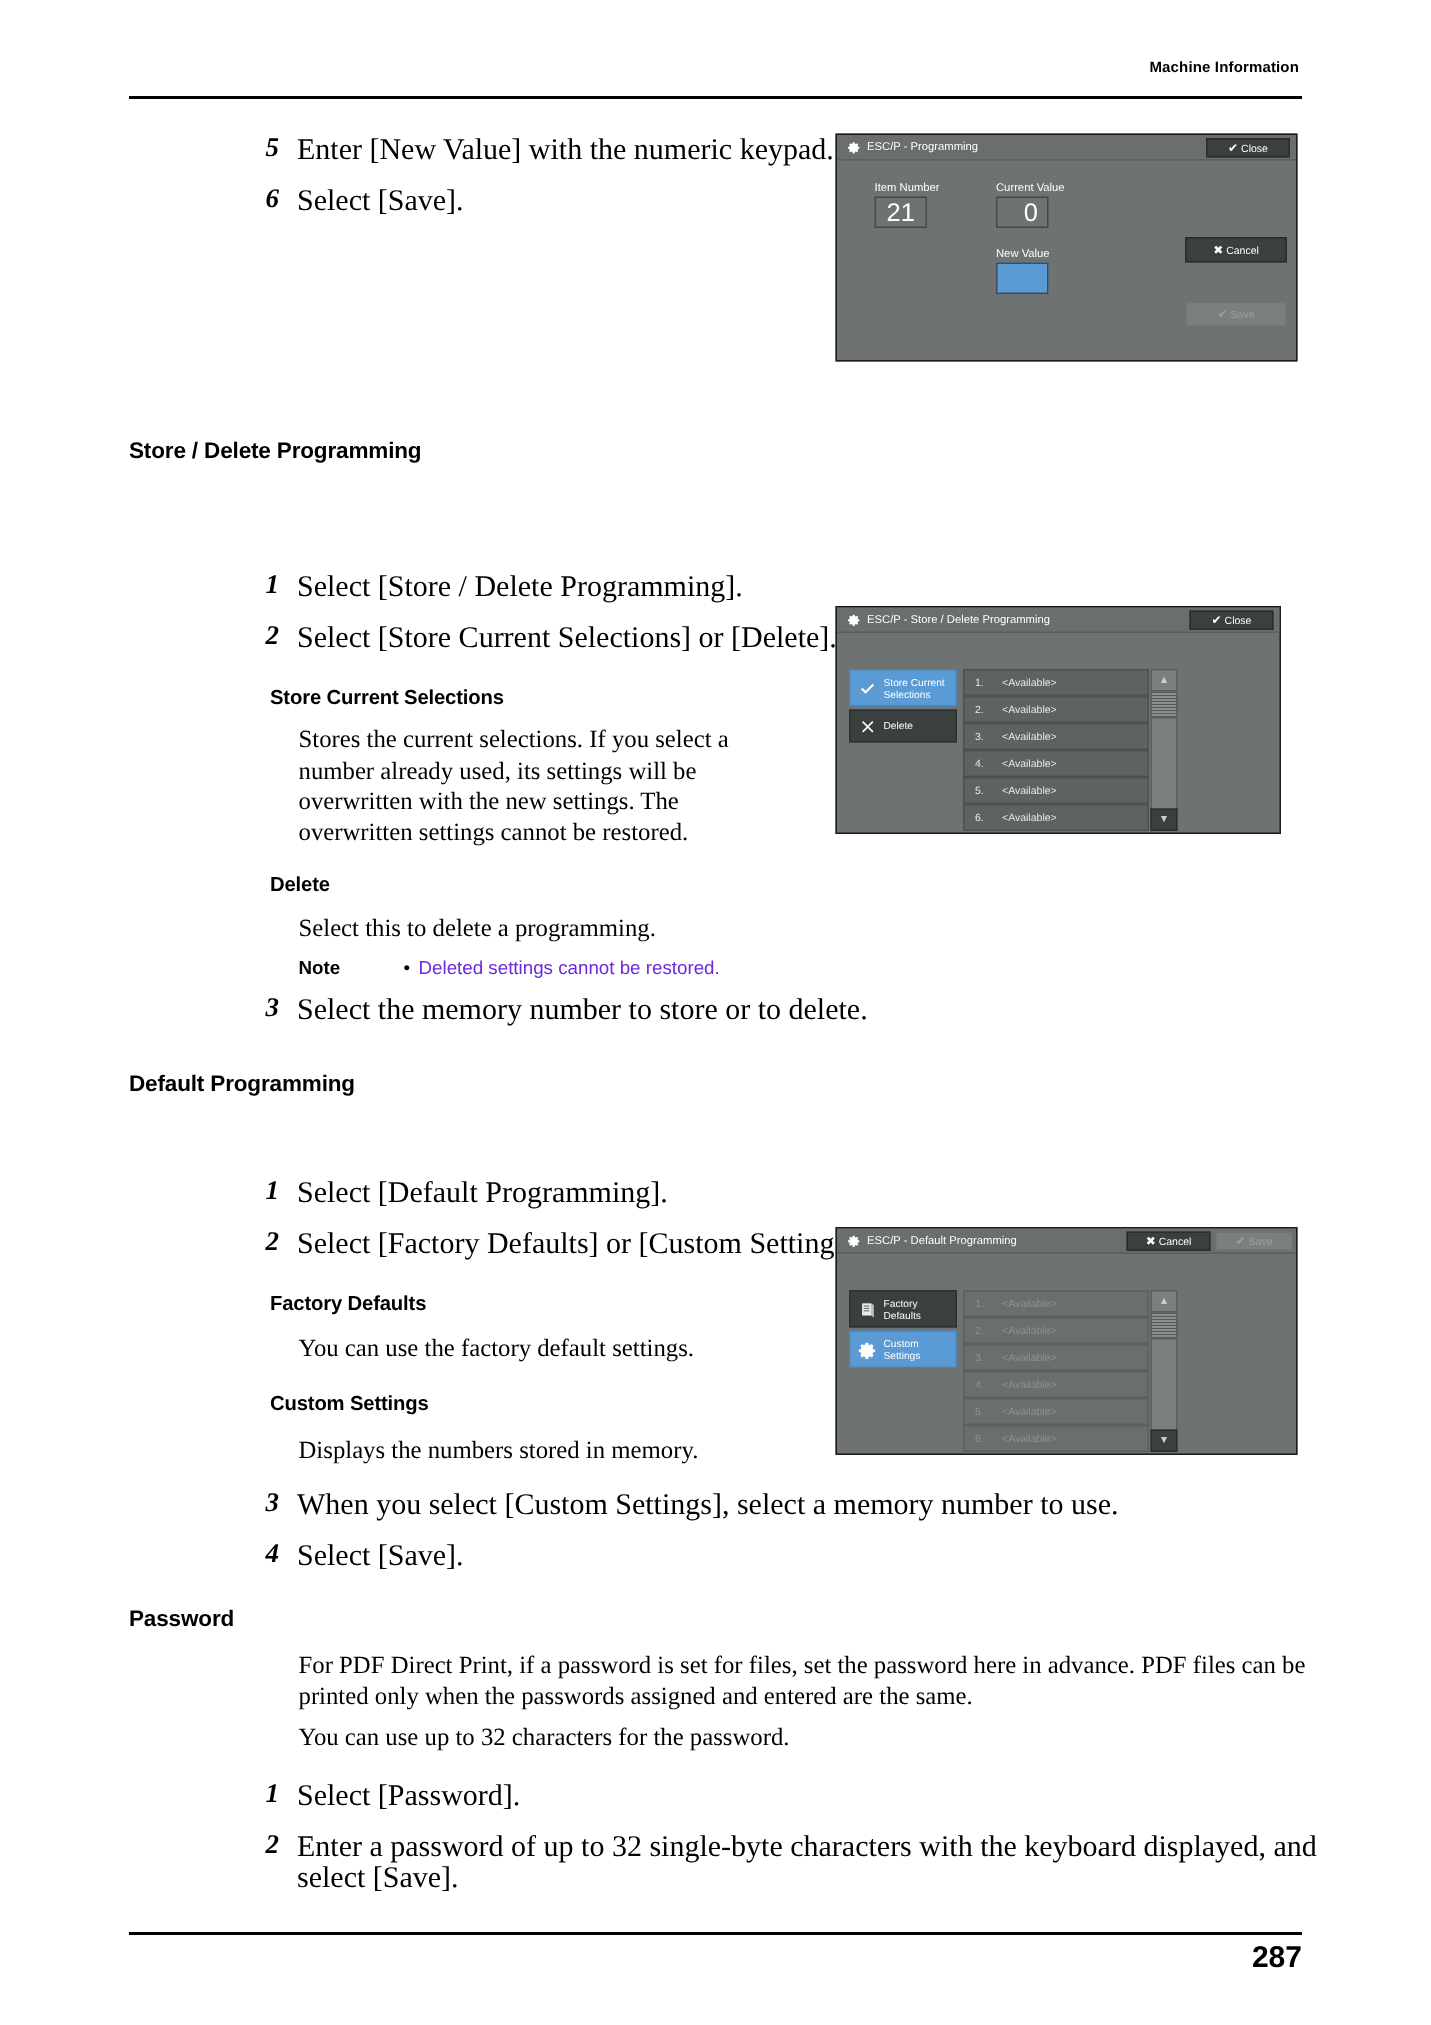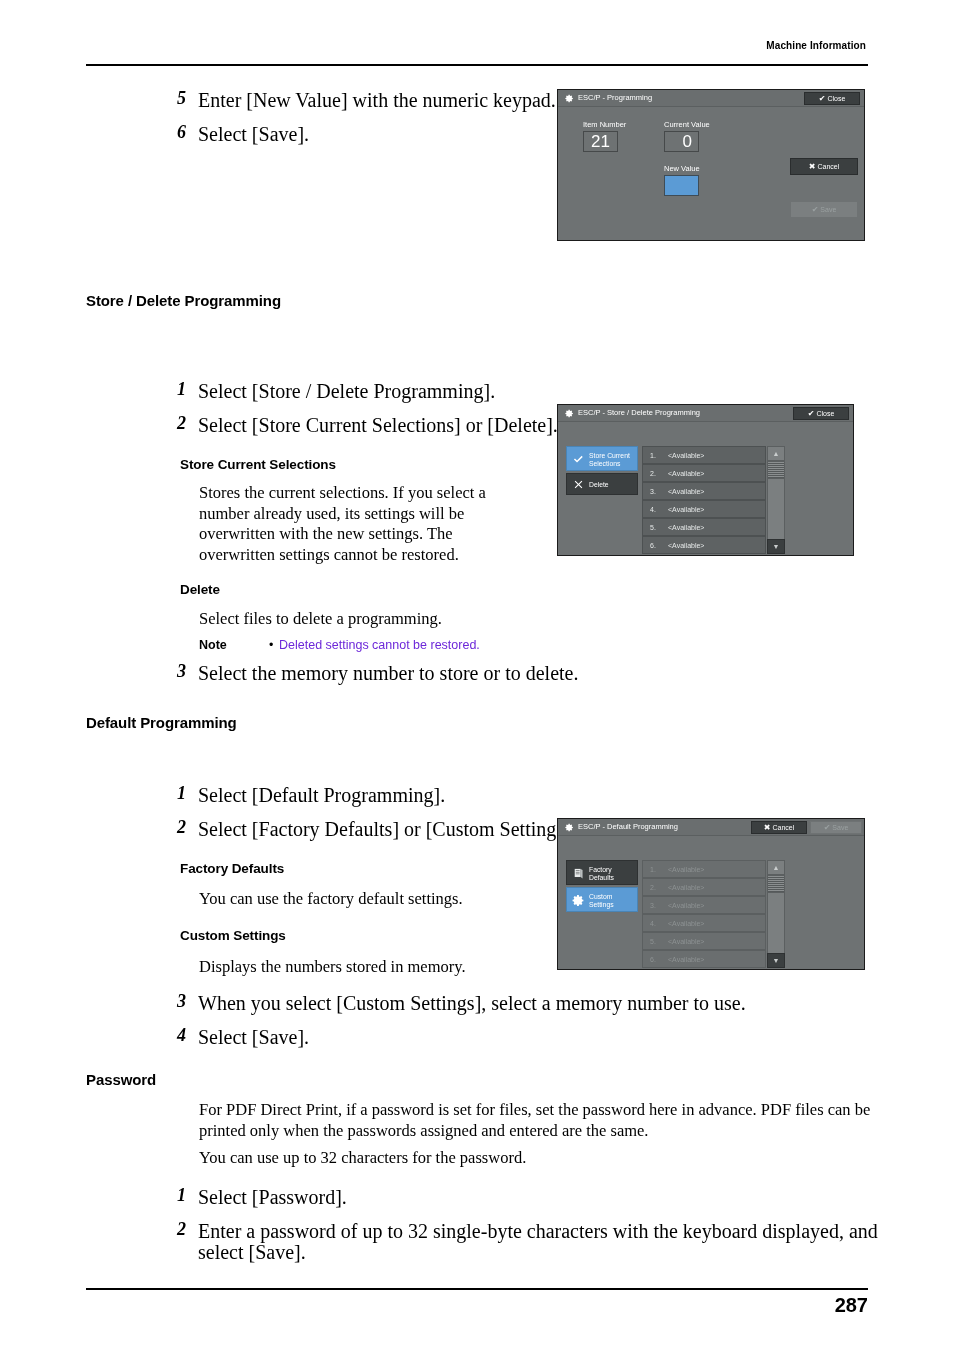--- a/index.html
+++ b/index.html
@@ -329,21 +329,21 @@
   </div>
   <div class="step" style="left:164px; top:413px;">
     <span class="num">2</span>
     <span class="txt">Select [Store Current Selections] or [Delete].</span>
   </div>
 
   <div class="sub-head" style="top:457px;">Store Current Selections</div>
   <div class="para" style="left:199px; top:483px; width:330px;">Stores the current selections. If you select a number already used, its settings will be overwritten with the new settings. The overwritten settings cannot be restored.</div>
 
   <div class="sub-head" style="top:582px;">Delete</div>
-  <div class="para" style="left:199px; top:609px; width:400px;">Select files to delete a programming.</div>
+  <div class="para" style="left:199px; top:609px; width:400px;">Select this to delete a programming.</div>
 
   <div class="note-row" style="top:638px;">
     <span class="note-label">Note</span>
     <span class="note-bullet">•</span>
     <span class="note-text">Deleted settings cannot be restored.</span>
   </div>
 
   <div class="step" style="left:164px; top:661px;">
     <span class="num">3</span>
     <span class="txt">Select the memory number to store or to delete.</span>

